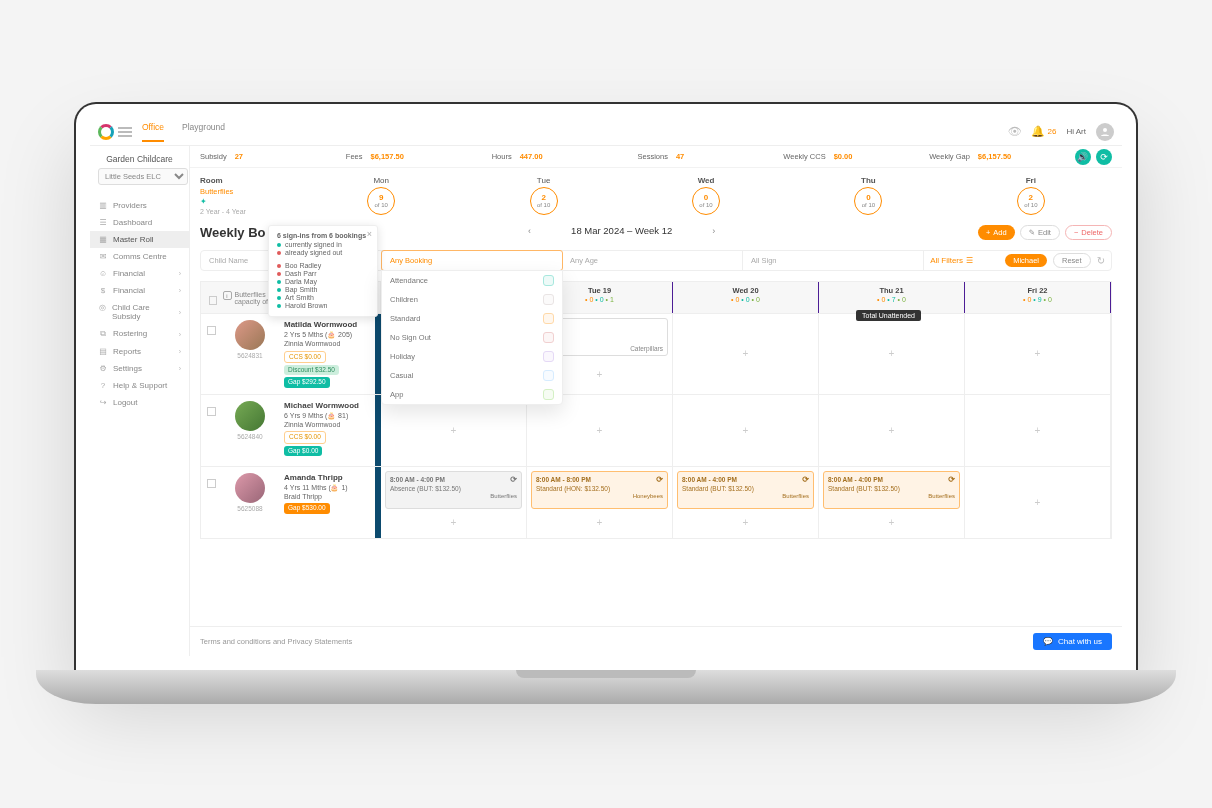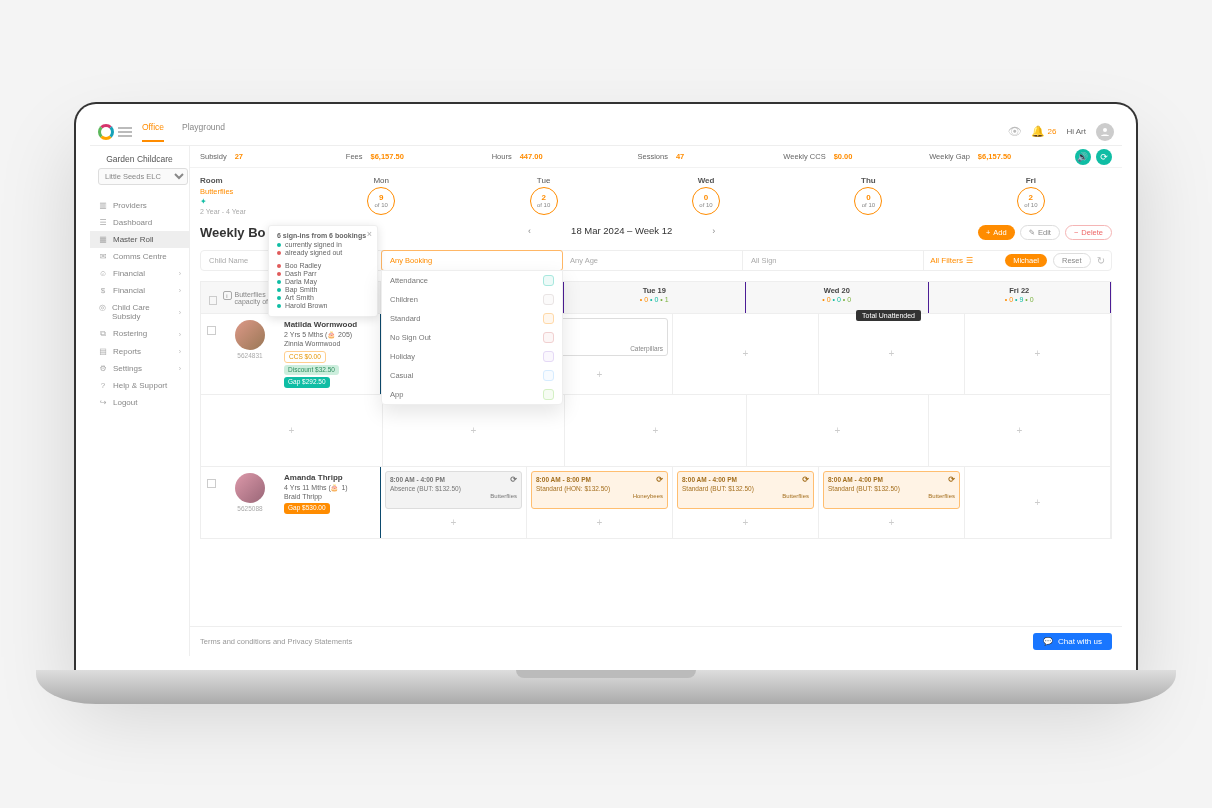--- a/index.html
+++ b/index.html
@@ -86,21 +86,21 @@
   .cal-header{display:flex;background:#f7f7f7;margin-top:10px;border:1px solid #eee;font-size:7.5px}
   .cal-h-first{width:180px;flex:none;padding:8px;border-right:1px solid #eee;display:flex;align-items:center;gap:6px;position:relative}
   .cal-h-day{flex:1;padding:4px;text-align:center;border-right:1px solid #4c1d95}
   .cal-h-day .dayname{font-weight:600;color:#444}
   .dots-row{font-size:7px;margin-top:1px}
   .d-org{color:#ff8c00}.d-teal{color:#0fbda4}.d-grn{color:#7cb342}
 
   .dark-tooltip{position:absolute;top:28px;right:190px;background:#333;color:#fff;font-size:7px;padding:2px 6px;border-radius:2px;z-index:40}
 
   .child-row{display:flex;border:1px solid #eee;border-top:none;min-height:72px}
-  .child-info{width:180px;flex:none;border-right:1px solid #0c4a6e;padding:6px;display:flex;gap:19px;position:relative}
+  .child-info{width:180px;flex:none;border-right:6px solid #0c4a6e;padding:6px;display:flex;gap:19px;position:relative}
   .chk{width:9px;height:9px;border:1px solid #ccc;margin-top:6px}
   .child-ava{width:30px;height:30px;border-radius:50%;background:linear-gradient(135deg,#d98,#975);flex:none}
   .child-ava.a2{background:linear-gradient(135deg,#7a5,#473)}
   .child-ava.a3{background:linear-gradient(135deg,#d9a,#967)}
   .child-meta{font-size:7px;line-height:1.3}
   .child-name{font-weight:600;color:#444;font-size:8px}
   .pill{display:inline-block;border-radius:3px;padding:1px 4px;font-size:6.5px;margin-top:2px;white-space:nowrap}
   .pill.ccs{border:1px solid #ffcf8f;color:#e59400}
   .pill.disc{background:#cdeedd;color:#2f8f5f}
   .pill.gap-t{background:#0fbda4;color:#fff}
@@ -468,20 +468,24 @@
                   </div>
                   <div class="cal-h-day">
                     <div class="dayname">Tue 19</div>
                     <div class="dots-row"><span class="d-org">• 0</span> <span class="d-teal">• 0</span> <span class="d-grn">• 1</span></div>
                   </div>
                   <div class="cal-h-day">
                     <div class="dayname">Wed 20</div>
                     <div class="dots-row"><span class="d-org">• 0</span> <span class="d-teal">• 0</span> <span class="d-grn">• 0</span></div>
                   </div>
                   <div class="cal-h-day">
+                    <div class="dayname">Thu 21</div>
+                    <div class="dots-row"><span class="d-org">• 0</span> <span class="d-teal">• 7</span> <span class="d-grn">• 0</span></div>
+                  </div>
+                  <div class="cal-h-day">
                     <div class="dayname">Fri 22</div>
                     <div class="dots-row"><span class="d-org">• 0</span> <span class="d-teal">• 9</span> <span class="d-grn">• 0</span></div>
                   </div>
                 </div>
           <div class="dark-tooltip">Total Unattended</div>
         </div>
 
         <div id="childrows">
                 <div class="child-row">
                   <div class="child-info">
@@ -519,20 +523,33 @@
                     <div class="plus">+</div>
                   </div>
                   <div class="day-cell">
                     <div class="plus">+</div>
                   </div>
                   <div class="day-cell">
                     <div class="plus">+</div>
                   </div>
                 </div>
                 <div class="child-row">
+                  <div class="child-info">
+    <div class="chk"></div>
+    <div style="display:flex;flex-direction:column;align-items:center;gap:2px">
+      <div class="child-ava a2"></div>
+      <div style="font-size:6.5px;color:#aaa">5624840</div>
+    </div>
+    <div class="child-meta">
+      <div class="child-name">Michael Wormwood</div>
+      <div>6 Yrs 9 Mths (🎂 81)</div>
+      <div>Zinnia Wormwood</div>
+      <span class="pill ccs">CCS $0.00</span><br><span class="pill gap-t">Gap $0.00</span>
+    </div>
+                  </div>
                   <div class="day-cell">
                     <div class="plus">+</div>
                   </div>
                   <div class="day-cell">
                     <div class="plus">+</div>
                   </div>
                   <div class="day-cell">
                     <div class="plus">+</div>
                   </div>
                   <div class="day-cell">

